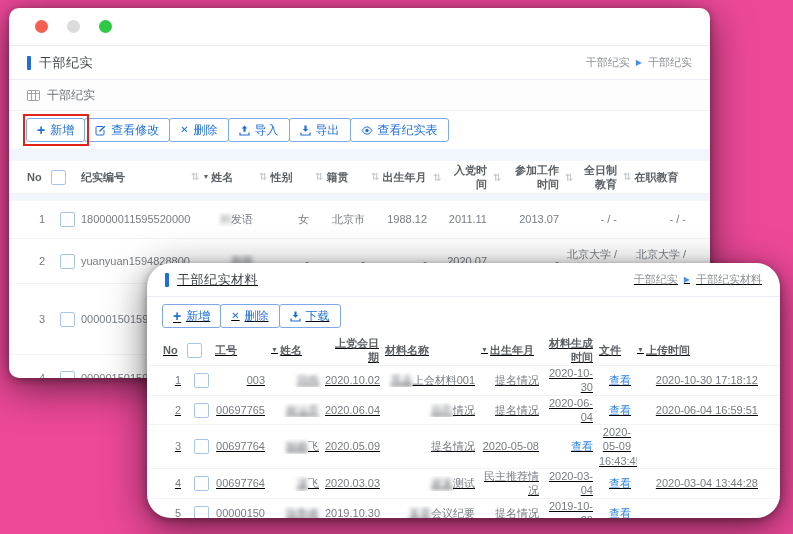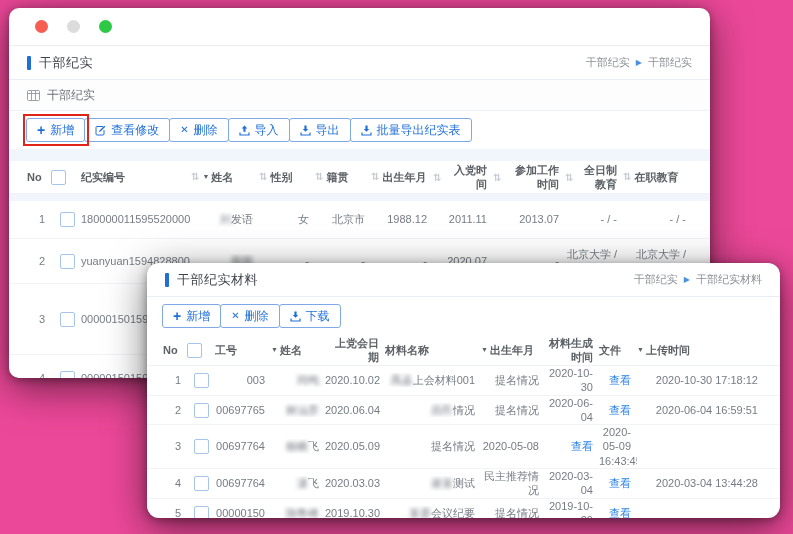--- a/index.html
+++ b/index.html
@@ -1,21 +1,21 @@
 <!DOCTYPE html>
 <html><head>
 <meta charset="utf-8">
 <style>
   html,body{margin:0;padding:0;background:#000;}
   .stage{position:relative;width:793px;height:534px;background:#ec4899;overflow:hidden;
          font-family:"Liberation Sans","DejaVu Sans",sans-serif;-webkit-font-smoothing:antialiased;}
   .win{position:absolute;background:#fff;overflow:hidden;
        box-shadow:0 10px 40px rgba(0,0,0,.55),0 2px 10px rgba(0,0,0,.35);}
   .win.back{left:9px;top:8px;width:701px;height:370px;border-radius:10px;z-index:1;}
-  .win.front{left:147px;top:263px;width:633px;height:255px;border-radius:12px;z-index:2;}
+  .win.front{left:147px;top:263px;width:633px;height:255px;border-radius:24px;z-index:2;text-decoration:underline;}
 
   .titlebar{height:37px;display:flex;align-items:center;padding-left:26px;gap:19px;
             border-bottom:1px solid #ededed;}
   .dot{width:13px;height:13px;border-radius:50%;}
   .dot.red{background:#f55e51;}
   .dot.gray{background:#dcdcdc;}
   .dot.green{background:#2ec944;}
 
   .page-head{height:33px;display:flex;align-items:center;justify-content:space-between;
              padding:0 18px;border-bottom:1px solid #e9eef6;}
@@ -130,26 +130,26 @@
           <span class="btn-ic">
             <svg width="11" height="11" viewBox="0 0 11 11">
               <path d="M5.5 6.8 L2.7 3.9 H4.4 V0.5 H6.6 V3.9 H8.3 Z" fill="#1e6fd9"></path>
               <path d="M1 7.5 V10 H10 V7.5" fill="none" stroke="#1e6fd9" stroke-width="1.2"></path>
             </svg>
           </span>
           <span>导出</span>
         </button>
         <button class="btn">
           <span class="btn-ic">
-            <svg width="11" height="11" viewBox="0 0 11 11">
-              <path d="M5.5 6.8 L2.7 3.9 H4.4 V0.5 H6.6 V3.9 H8.3 Z" fill="#1e6fd9"></path>
-              <path d="M1 7.5 V10 H10 V7.5" fill="none" stroke="#1e6fd9" stroke-width="1.2"></path>
-            </svg>
-          </span>
-          <span>批量导出纪实表</span>
+            <svg width="12" height="9" viewBox="0 0 12 9">
+              <path d="M6 0.8 C8.8 0.8 10.9 4.5 10.9 4.5 C10.9 4.5 8.8 8.2 6 8.2 C3.2 8.2 1.1 4.5 1.1 4.5 C1.1 4.5 3.2 0.8 6 0.8 Z" fill="none" stroke="#1e6fd9"></path>
+              <circle cx="6" cy="4.5" r="1.7" fill="#1e6fd9"></circle>
+            </svg>
+          </span>
+          <span>查看纪实表</span>
         </button>
       </div>
     <div class="band"></div>
     <div class="bt" id="back-table">
         <div class="t-row t-head">
           <div class="t-cell">
             <span>No</span>
           </div>
           <div class="t-cell">
             <span class="checkbox"></span>

